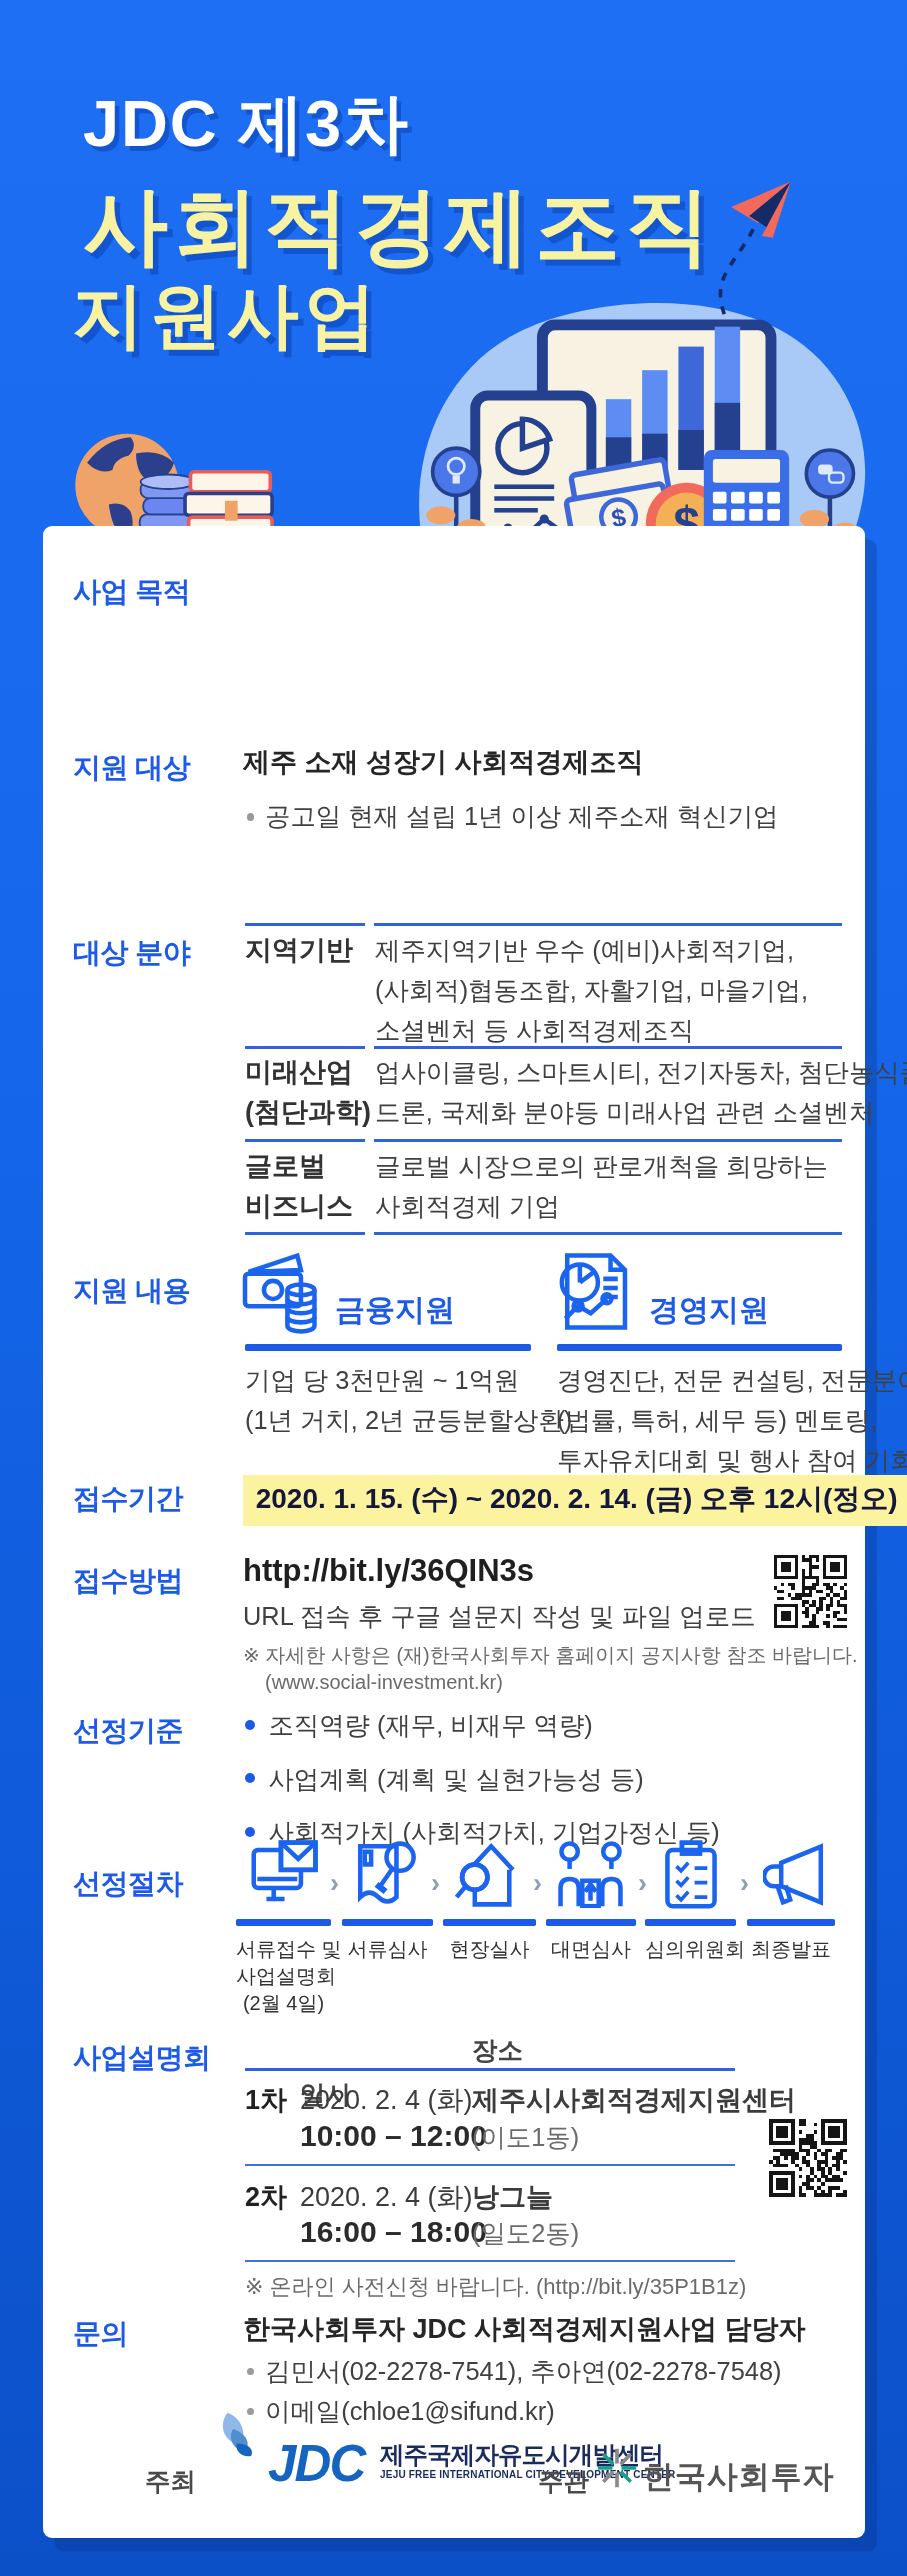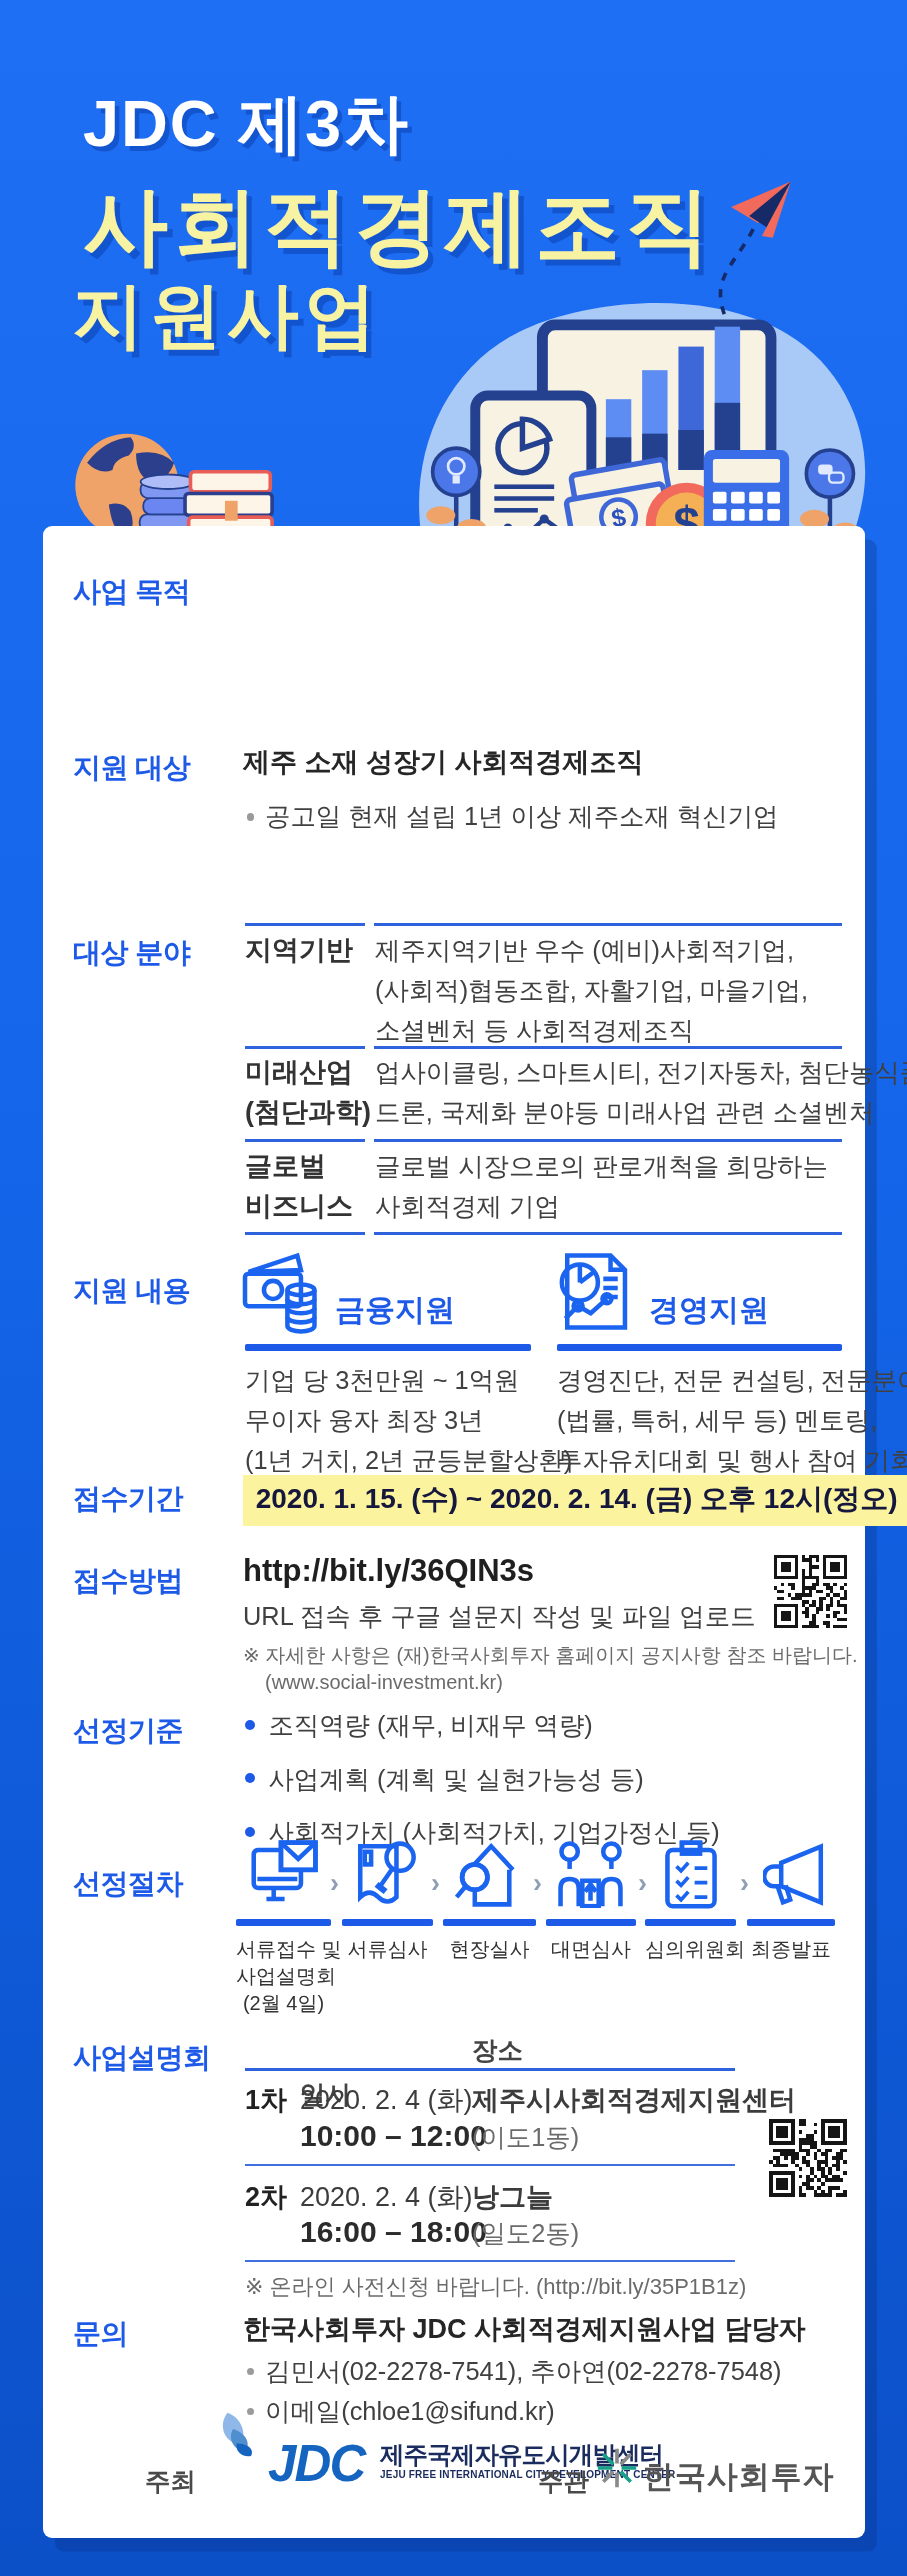--- a/index.html
+++ b/index.html
@@ -244,21 +244,20 @@
     <path d="M58 34 h16 M58 44 h16 M58 54 h16"></path>
     <polyline points="16,78 30,64 44,72 62,56"></polyline>
     <circle cx="30" cy="64" r="5"></circle>
       <circle cx="62" cy="56" r="5"></circle>
   </svg>
   <div class="abs colTitle" style="left:606px;top:764px;">경영지원</div>
   <div class="bar" style="left:202px;top:818px;width:286px;"></div>
   <div class="bar" style="left:514px;top:818px;width:285px;"></div>
   <div class="abs body-t" style="left:202px;top:834px;">
     <div>기업 당 3천만원 ~ 1억원</div>
-    <div>무이자 융자 최장 3년</div>
     <div>(1년 거치, 2년 균등분할상환)</div>
   </div>
   <div class="abs body-t" style="left:514px;top:834px;">
     <div>경영진단, 전문 컨설팅, 전문분야</div>
     <div>(법률, 특허, 세무 등) 멘토링,</div>
     <div>투자유치대회 및 행사 참여 기회 등</div>
   </div>
 
   <div class="label" style="top:954px;">접수기간</div>
   <div class="highlight">2020. 1. 15. (수) ~ 2020. 2. 14. (금) 오후 12시(정오)</div>

